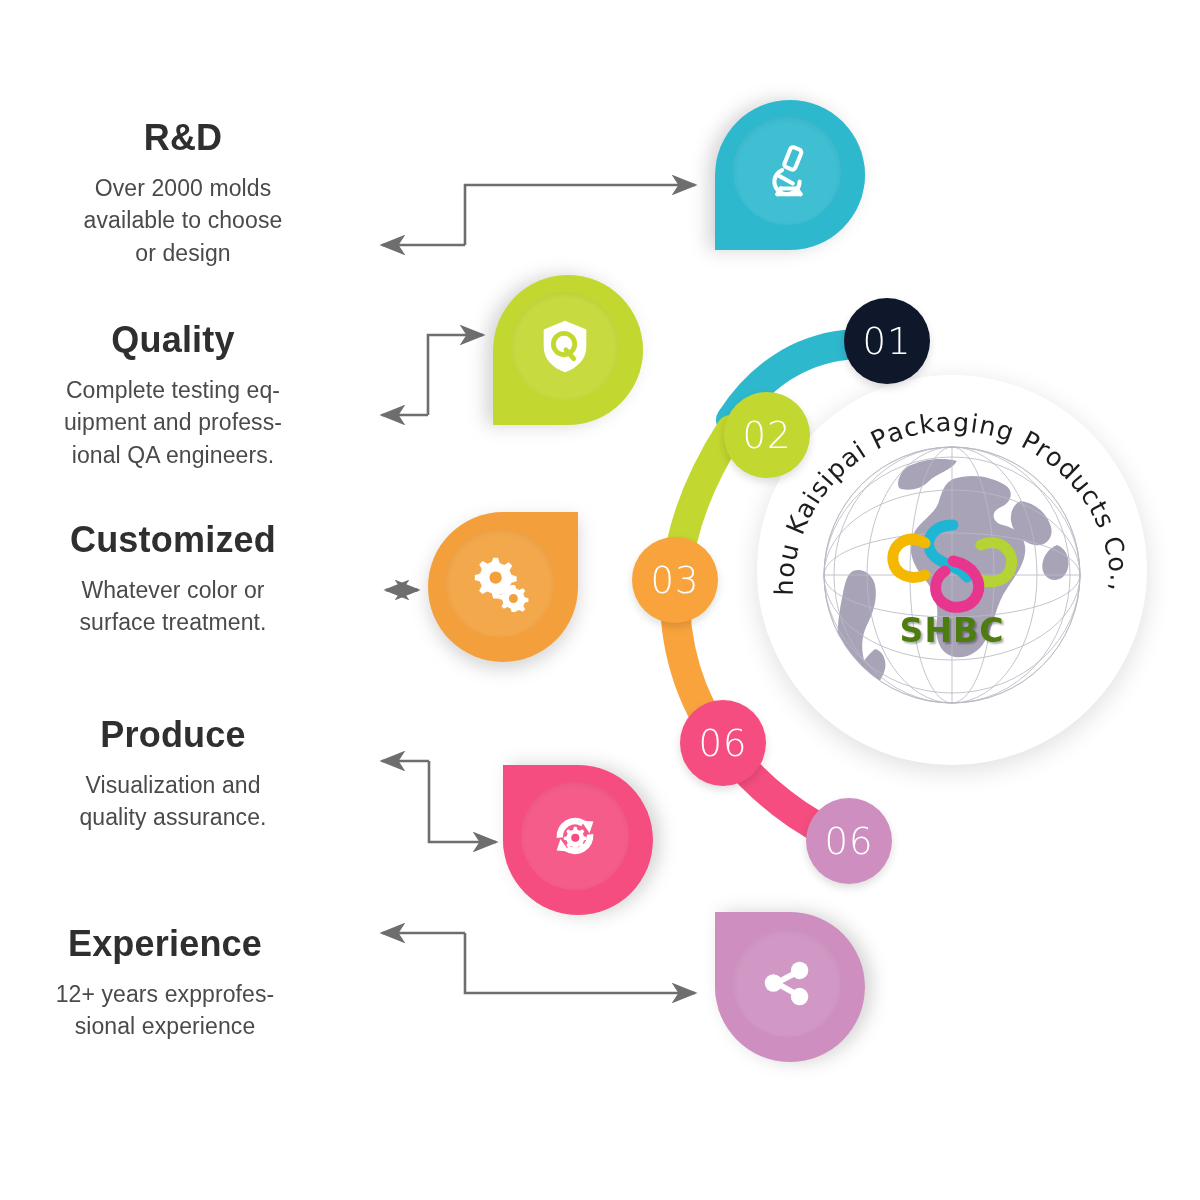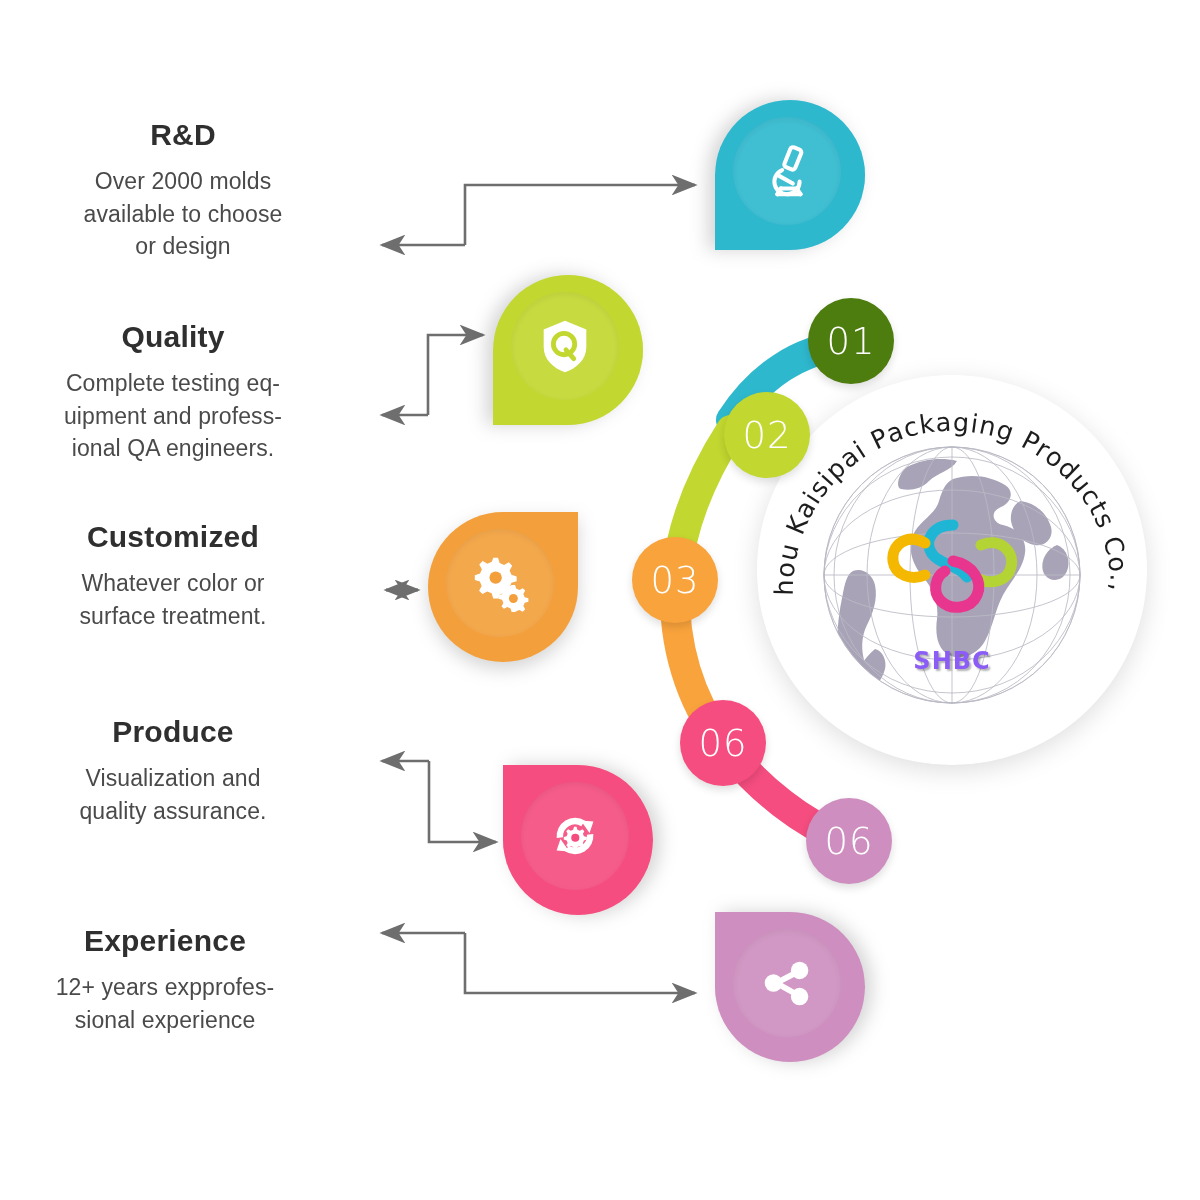--- a/index.html
+++ b/index.html
@@ -7,21 +7,21 @@
     width: 1200px; height: 1200px;
     background: #ffffff;
     font-family: "Liberation Sans", sans-serif;
     overflow: hidden;
   }
   #stage { position: relative; width: 1200px; height: 1200px; background:#fff; }
 
   
   .info-block { position: absolute; width: 330px; text-align: center; }
   .info-title {
-    font-size: 30px; font-weight: bold; color: #2f2f2f;
+    font-size: 36px; font-weight: bold; color: #2f2f2f;
     letter-spacing: .2px; margin-bottom: 14px; line-height: 1.1;
   }
   .info-desc {
     font-size: 23px; color: #4a4a4a; line-height: 1.42; letter-spacing: .1px;
   }
   .info-desc span { display: block; white-space: pre; }
 
   #blk-rd        { left: 18px;  top: 118px; }
   #blk-quality   { left: 8px;   top: 320px; }
   #blk-custom    { left: 8px;   top: 520px; }
@@ -35,21 +35,21 @@
   #arc-layer { position: absolute; left:0; top:0; width:1200px; height:1200px; }
 
   
   .num-circle {
     position: absolute; width: 86px; height: 86px; border-radius: 50%;
     display: flex; align-items: center; justify-content: center;
     color: #ffffff; font-size: 37px; letter-spacing: 1px;
     font-family: "DejaVu Sans", sans-serif; font-weight: 300;
     box-shadow: 0 4px 9px rgba(0,0,0,.13);
   }
-  #num-01 { left: 808px; top: 298px; background: #4d7c0f; }
+  #num-01 { left: 844px; top: 298px; background: #0f172a; }
   #num-02 { left: 724px; top: 392px; background: #c2d72f; }
   #num-03 { left: 632px; top: 537px; background: #f9a33c; }
   #num-04 { left: 680px; top: 700px; background: #f54d7f; }
   #num-05 { left: 806px; top: 798px; background: #ce8fc0; }
 
   
   .pin { position: absolute; width: 150px; height: 150px; }
   .pin .drop {
     position: absolute; inset: 0; width: 150px; height: 150px;
     filter: drop-shadow(0 7px 9px rgba(0,0,0,.17));
@@ -79,23 +79,22 @@
   
   #globe-badge {
     position: absolute; left: 757px; top: 375px; width: 390px; height: 390px;
     border-radius: 50%; background: #ffffff;
     box-shadow: 0 6px 26px rgba(0,0,0,.13);
   }
   #globe-badge svg { position: absolute; inset: 0; width: 390px; height: 390px; }
   #shbc-word {
     position: absolute; left: 0; right: 0; top: 236px; text-align: center;
     font-family: "DejaVu Sans", sans-serif; font-weight: bold;
-    font-size: 24px; letter-spacing: 1px; color: #8b5cf6;
+    font-size: 33px; letter-spacing: 1px; color: #4d7c0f;
     text-shadow: 2px 2px 2px rgba(0,0,0,.3);
-    margin-top: 36px;
   }
 </style>
 </head>
 <body>
 
 <div id="stage">
 
   <svg id="connectors" viewBox="0 0 1200 1200">
     <defs>
       <marker id="ar-r" markerWidth="10" markerHeight="8" refX="9" refY="4" orient="auto">

